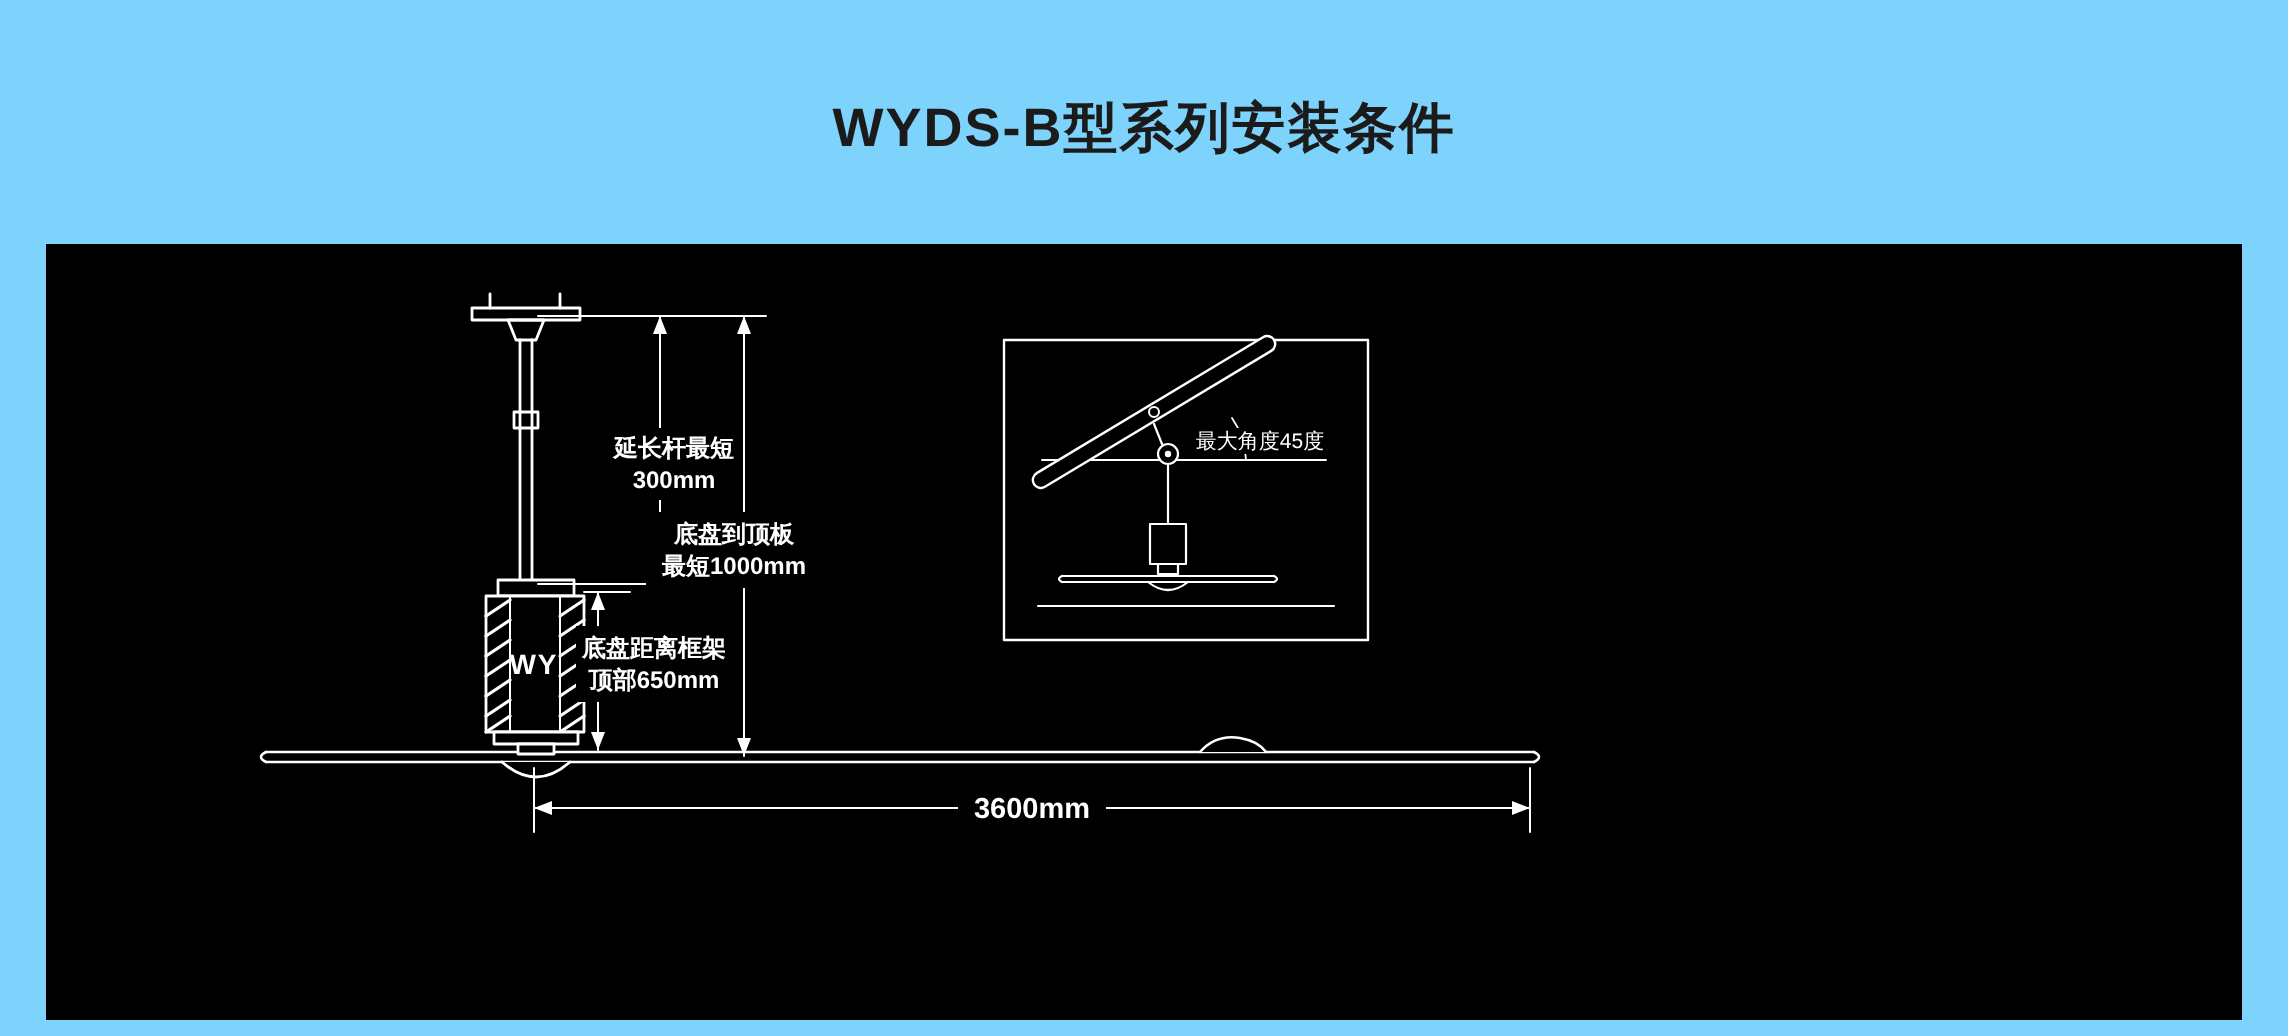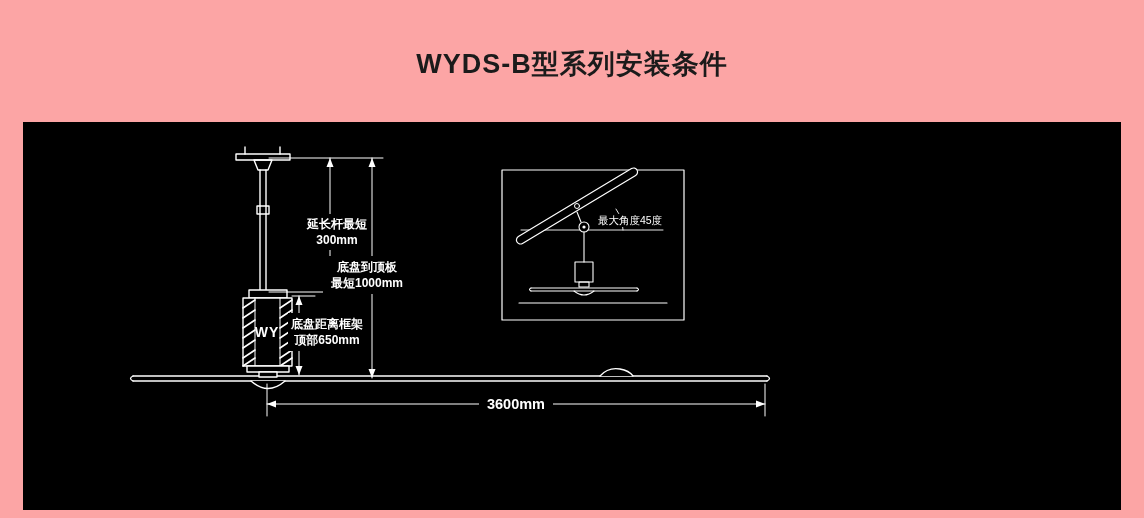--- a/index.html
+++ b/index.html
@@ -2,21 +2,21 @@
 <html><head>
 <meta charset="utf-8">
 <style>
   html, body {
     margin: 0; padding: 0;
     width: 1144px; height: 518px;
     background: #ffffff;
     overflow: hidden;
     font-family: "Liberation Sans", "DejaVu Sans", sans-serif;
   }
-  .page { position: relative; width: 1144px; height: 518px; background: #fca5a5; }
+  .page { position: relative; width: 1144px; height: 518px; background: #7dd3fc; }
   .page-title {
     position: absolute; top: 46px; left: 0; width: 100%;
     margin: 0; text-align: center;
     font-size: 27px; font-weight: 700; color: #1b1b1b; letter-spacing: 1px;
   }
   .panel {
     position: absolute; left: 23px; top: 122px;
     width: 1098px; height: 388px; background: #000000;
   }
   .panel svg { display: block; width: 100%; height: 100%; }

